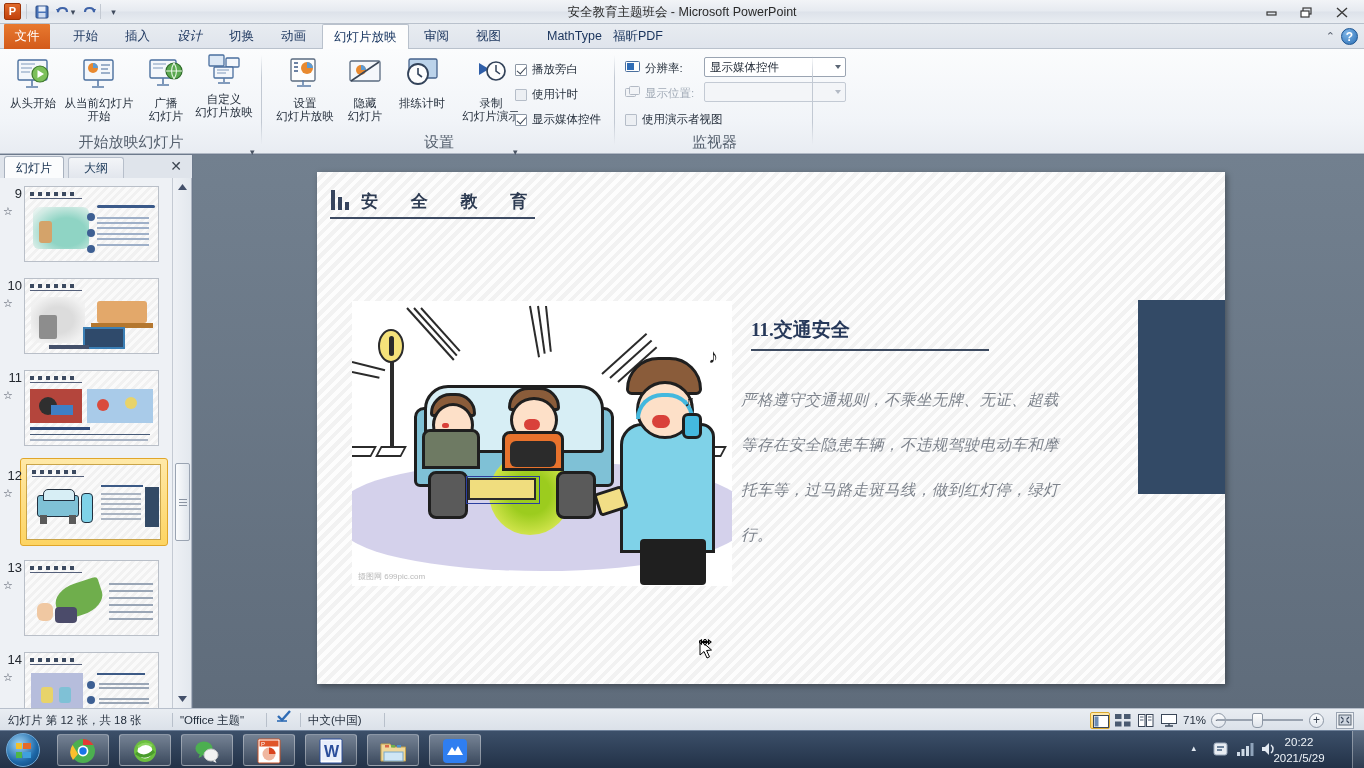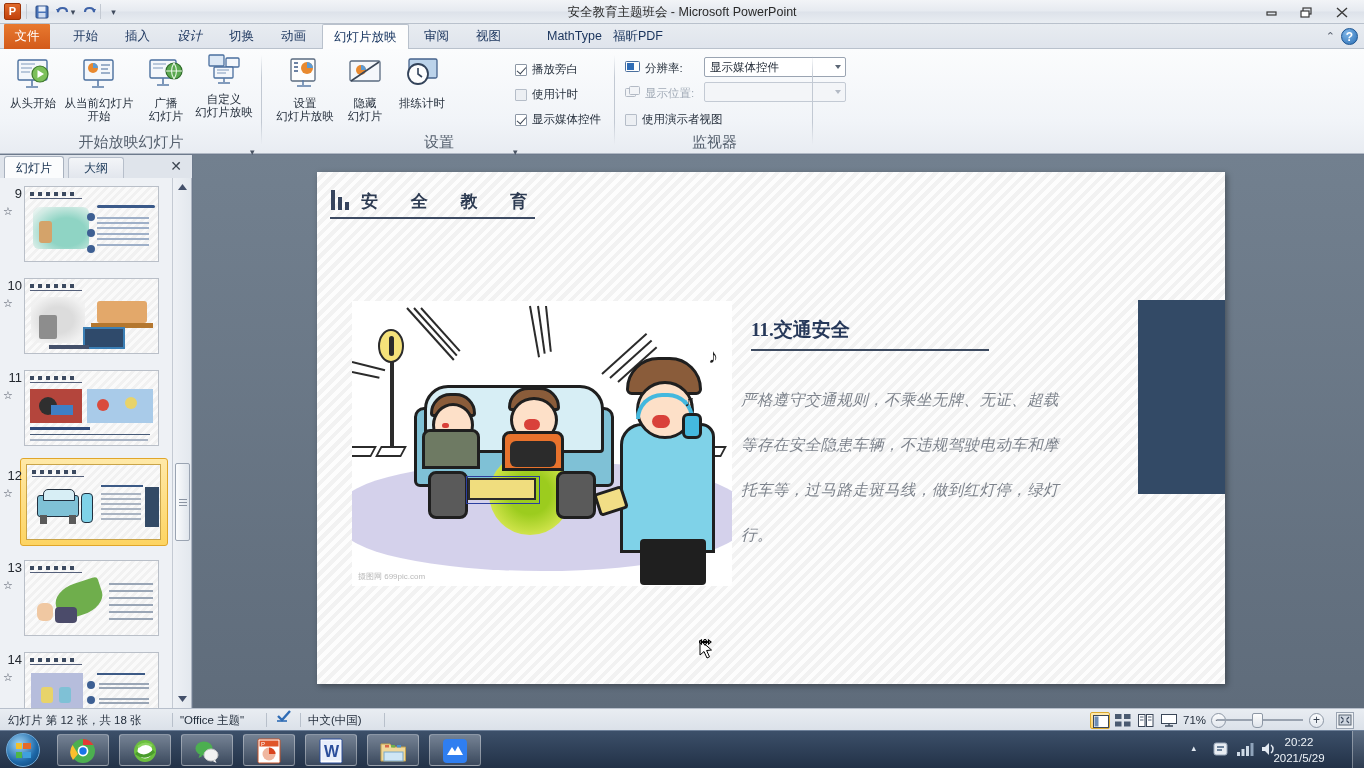--- a/index.html
+++ b/index.html
@@ -460,20 +460,31 @@
       </div>
       <div class="bigbtn" style="left:128px;top:8px;width:62px;">
         <span class="ico">
           <svg width="36" height="34" viewBox="0 0 36 34">
               <rect x="5" y="2" width="28" height="19" rx="1.5" fill="#bcd3ea" stroke="#46638c" stroke-width="1.3"></rect>
               <circle cx="14" cy="17" r="10" fill="#fdfdfd" stroke="#33435a" stroke-width="1.8"></circle>
               <path d="M14 11 v6 l4 3" stroke="#33435a" stroke-width="1.6" fill="none"></path>
             </svg>
         </span>
         <span>排练计时</span>
+      </div>
+      <div class="bigbtn" style="left:192px;top:8px;width:72px;">
+        <span class="ico">
+          <svg width="36" height="34" viewBox="0 0 36 34">
+              <path d="M6 6 L16 12 L6 18 Z" fill="#2f5ea8"></path>
+              <circle cx="23" cy="14" r="9" fill="#fdfdfd" stroke="#33435a" stroke-width="1.7"></circle>
+              <path d="M23 8 v6 l4 3" stroke="#33435a" stroke-width="1.5" fill="none"></path>
+            </svg>
+        </span>
+        <span>录制</span>
+        <span style="display:block">幻灯片演示</span>
       </div>
       <span style="position:absolute;left:250px;top:98px;font-size:9px;color:#4a5564;">▾</span>
 
       <div class="chkrow" style="left:252px;top:13px;">
         <span class="chkbox on"></span>
         <span>播放旁白</span>
       </div>
       <div class="chkrow" style="left:252px;top:38px;">
         <span class="chkbox gray"></span>
         <span>使用计时</span>

